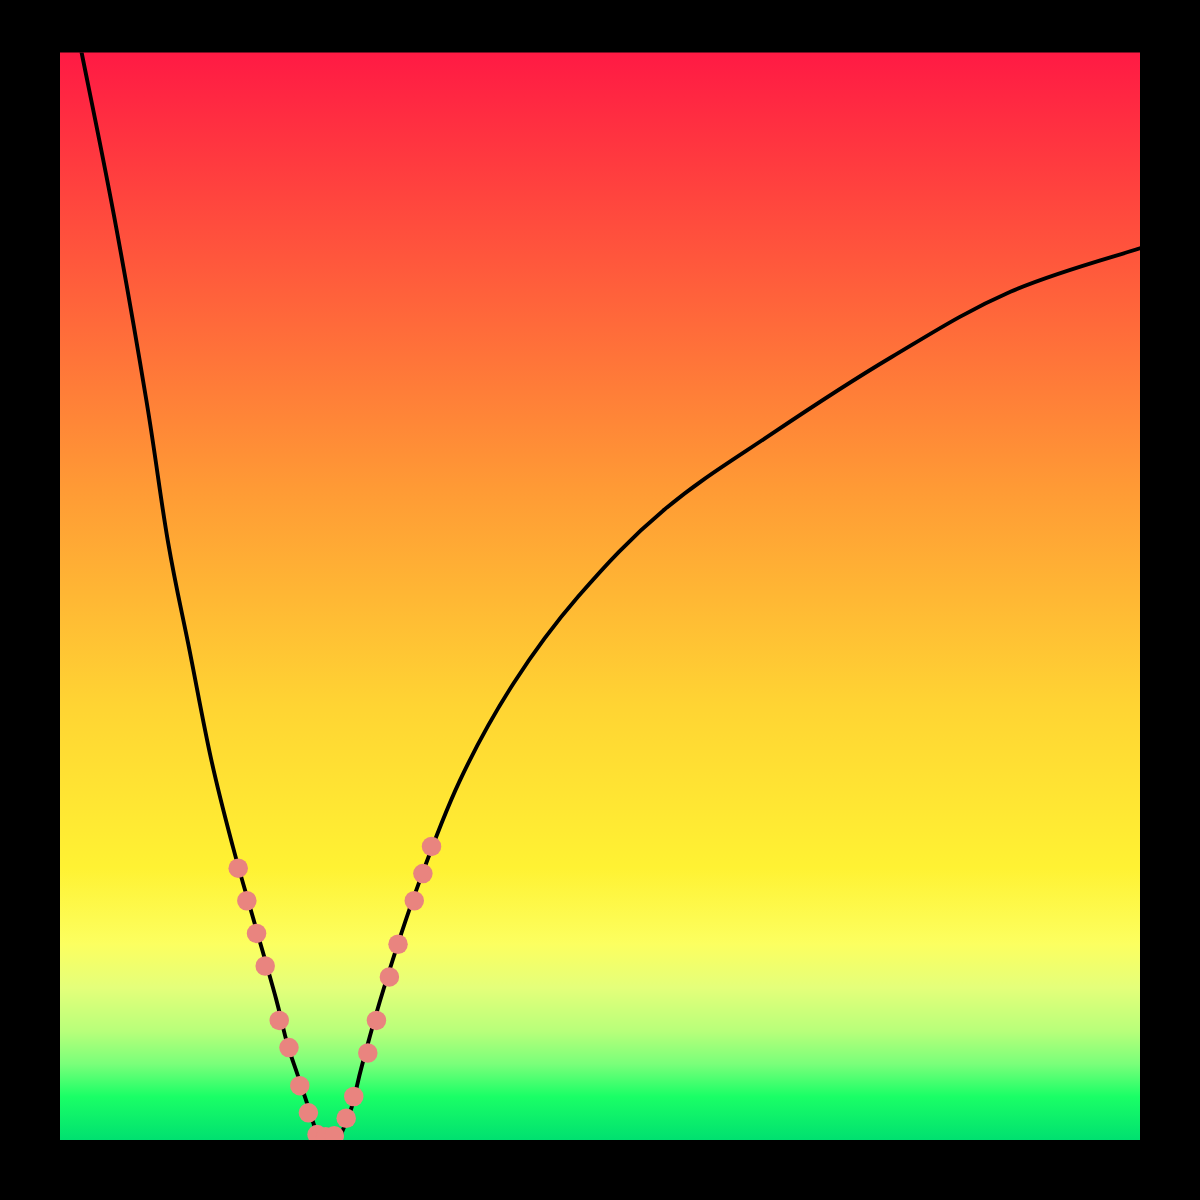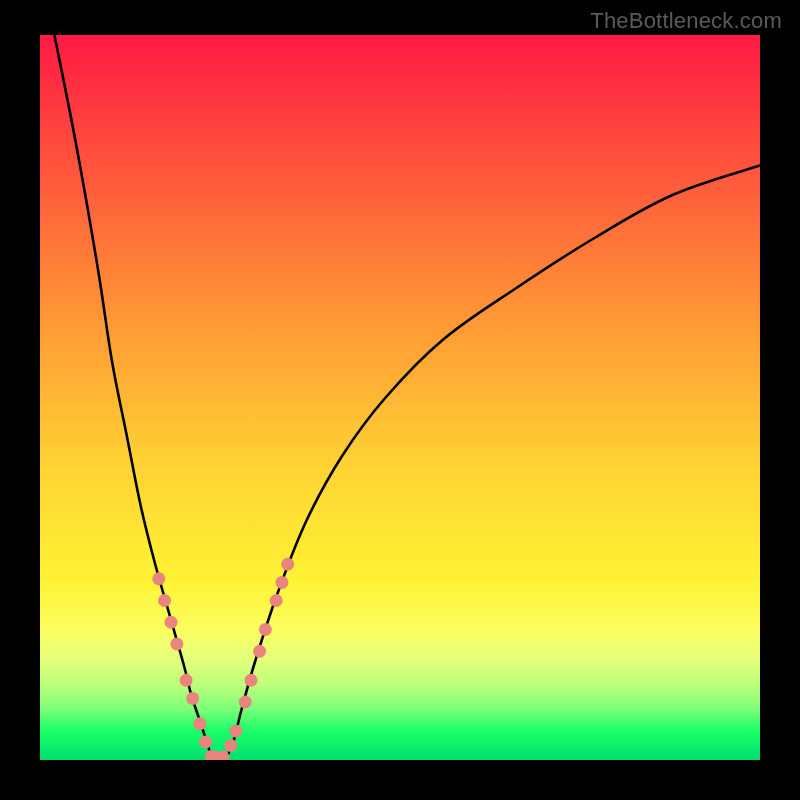--- a/index.html
+++ b/index.html
@@ -55,21 +55,20 @@
     left: 0;
     top: 0;
     width: 720px;
     height: 725px;
   }
 </style>
 </head>
 <body>
 
 <div class="frame">
-  <div class="watermark">TheBottleneck.com</div>
   <div class="plot">
     <svg class="curves" viewBox="0 0 720 725" preserveAspectRatio="none">
       <g id="lines-group">
           <path d="M 14.4 0 C 18.288 19.575, 28.224 66.99000000000001, 36 108.75 C 43.775999999999996 150.51, 51.120000000000005 192.84999999999997, 57.6 231.99999999999994 C 64.08 271.1499999999999, 66.816 296.23499999999996, 72 326.24999999999994 C 77.184 356.26499999999993, 81.216 372.65, 86.39999999999999 398.75 C 91.58399999999999 424.85, 95.61600000000001 447.76, 100.80000000000001 471.25 C 105.98400000000001 494.74, 110.016 509.675, 115.2 529.25 C 120.384 548.825, 124.416 561.73, 129.6 580 C 134.784 598.27, 140.112 616.395, 144 630.75 C 147.888 645.105, 148.60799999999998 650.615, 151.2 659.75 C 153.792 668.885, 155.808 673.67, 158.4 681.5 C 160.99200000000002 689.33, 163.2672 696.0725, 165.6 703.25 C 167.9328 710.4275, 170.3232 718.1125, 171.36 721.375" fill="none" stroke="#000000" stroke-width="2.6" stroke-linecap="round"></path>
           <path d="M 187.20000000000002 721.375 C 188.496 718.1125, 191.808 711.7325, 194.4 703.25 C 196.99200000000002 694.7675, 197.71200000000002 688.605, 201.60000000000002 674.25 C 205.48800000000003 659.895, 209.52 644.38, 216 623.5 C 222.48 602.62, 228.52800000000002 583.045, 237.60000000000002 558.25 C 246.67200000000003 533.455, 254.736 510.545, 266.4 485.75 C 278.06399999999996 460.955, 288.144 442.685, 302.4 420.5 C 316.65599999999995 398.315, 327.45599999999996 383.38, 345.59999999999997 362.5 C 363.74399999999997 341.62, 379.872 324.07500000000005, 403.20000000000005 304.50000000000006 C 426.5280000000001 284.92500000000007, 447.98400000000004 272.02, 475.20000000000005 253.75 C 502.41600000000005 235.48, 525.888 219.965, 554.4 203 C 582.9119999999999 186.035, 603.792 172.55, 633.6 159.5 C 663.408 146.45, 704.448 135.72, 720 130.5" fill="none" stroke="#000000" stroke-width="2.6" stroke-linecap="round"></path>
           <path d="M 171.36 721.375 C 172.2672 721.7665, 174.45600000000002 723.1585, 176.4 723.55 C 178.344 723.9414999999999, 180.216 723.9414999999999, 182.16 723.55 C 184.10399999999998 723.1585, 186.2928 721.7665, 187.20000000000002 721.375" fill="none" stroke="#000000" stroke-width="3.2" stroke-linecap="round"></path>
         </g>
       <g id="markers-group">
           <circle cx="118.80000000000001" cy="543.75" r="6.5" fill="#e9847f"></circle>
           <circle cx="124.56000000000002" cy="565.5" r="6.5" fill="#e9847f"></circle>

